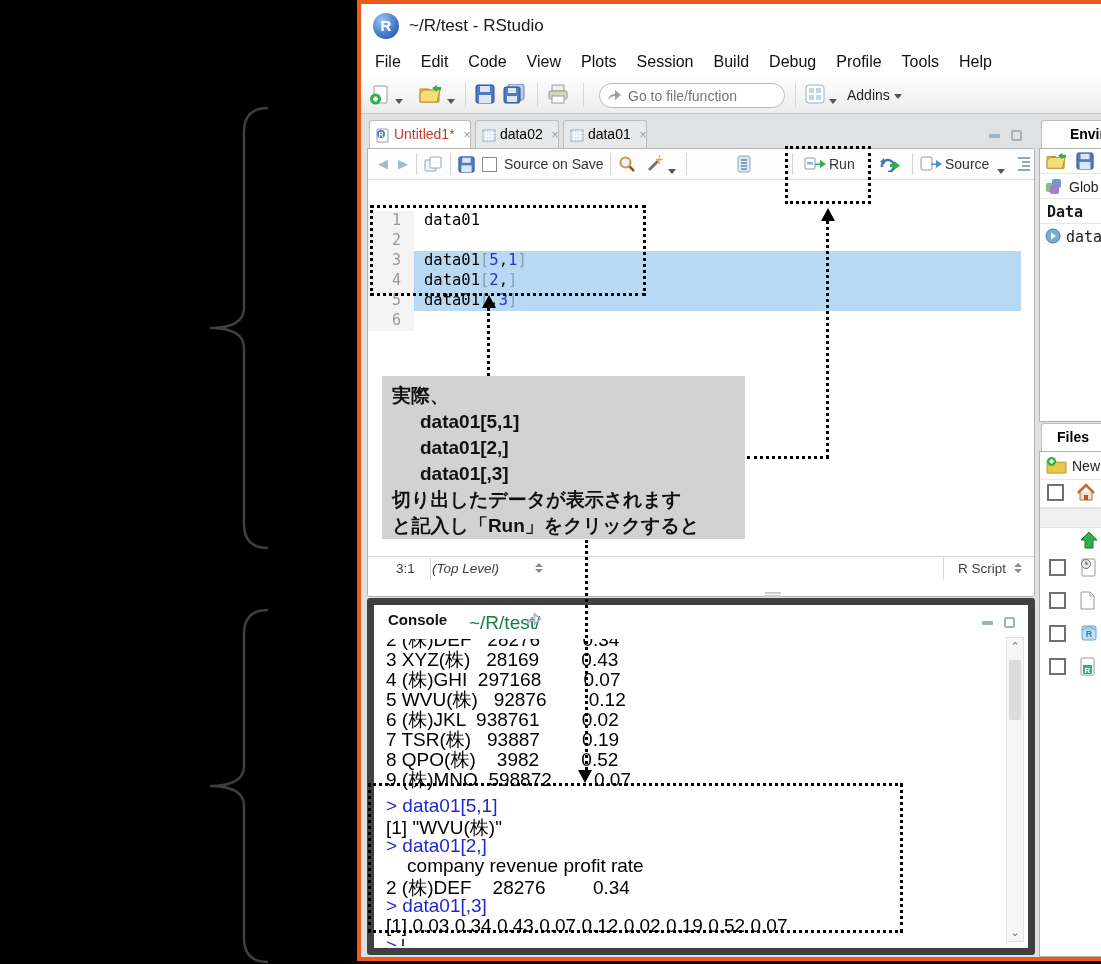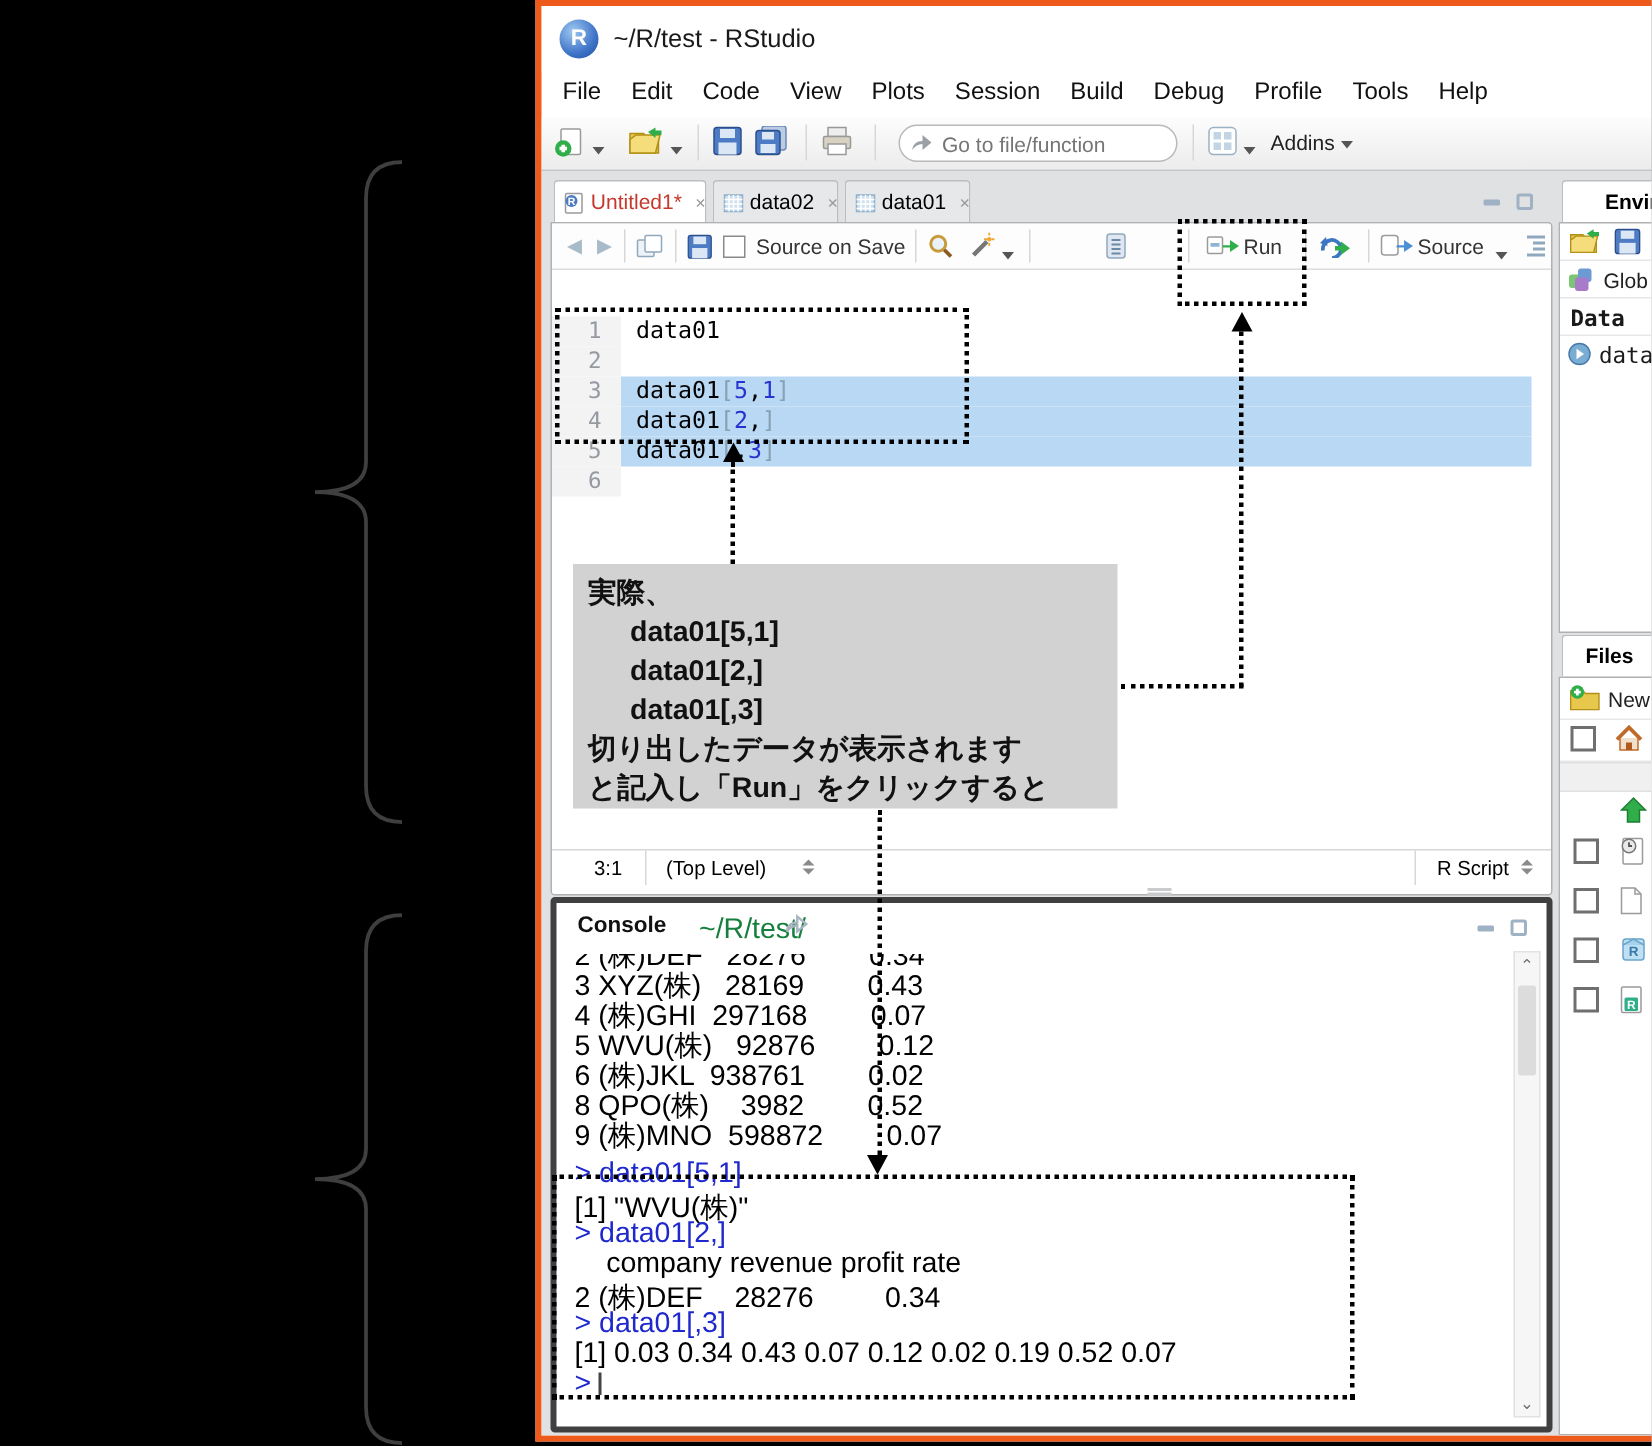--- a/index.html
+++ b/index.html
@@ -30,21 +30,21 @@
            border-right:4px solid transparent; border-top:5px solid #555; vertical-align:middle; }
   .goto { position:absolute; left:238px; top:5px; width:186px; height:25px; border:1px solid #b9b9bb;
           border-radius:13px; background:#fff; padding-left:28px; font-size:14px; color:#9a9a9a;
           font-family:"Liberation Sans",sans-serif; }
   .goto-arrow { position:absolute; left:246px; top:10px; }
   .addins { position:absolute; left:486px; top:9px; font-size:14px; color:#222; }
 
   .workspace { position:absolute; left:0; top:110px; right:0; bottom:0; background:#e0e1e3; }
 
   
-  .pane { position:absolute; background:#fff; border:4px solid #404040; border-radius:3px; }
+  .pane { position:absolute; background:#fff; border:7px solid #404040; border-radius:3px; }
   .ptabs { position:absolute; height:30px; left:0; right:0; top:0; }
   .ptab { position:absolute; top:2px; height:28px; background:#e7e8e9; border:1px solid #bcbdbf;
           border-bottom:none; border-radius:3px 3px 0 0; font-size:14px; padding:5px 6px 0 6px; white-space:nowrap; }
   .ptab.active { background:#fff;text-align:center; }
   .tclose { color:#9a9a9a; font-size:12px; margin-left:5px; }
   .minmax { position:absolute; top:8px; width:14px; height:12px; }
   .mm-bar { display:inline-block; width:11px; height:4px; background:#9fb2c3; border-radius:1px; vertical-align:middle; }
   .mm-box { display:inline-block; width:11px; height:11px; border:2px solid #9fb2c3; border-radius:2px; vertical-align:middle; }
 
   
@@ -56,22 +56,22 @@
   .chk { position:absolute; width:15px; height:15px; border:1px solid #8a8a8a; background:#fff; top:8px; }
   .nav { font-size:13px; color:#a9bac8; position:absolute; top:7px; }
 
   .editor { position:absolute; left:0; top:62px; right:13px; }
   .eline { display:flex; height:20px; font-family:"DejaVu Sans Mono", monospace; font-size:15.5px; }
   .gut { width:46px; background:#f3f3f4; color:#9599a0; text-align:right; padding-right:13px; font-size:15px; }
   .ecode { flex:1; padding-left:10px; white-space:pre; color:#000; }
   .eline.sel .ecode { background:#b9d8f3; }
   .tok-n { color:#2733d0; } .tok-b { color:#86a1b5; } .tok-p { color:#000; }
 
-  .edstatus { position:absolute; left:0; bottom:0; right:0; height:30px; background:#fff;
-              border-top:1px solid #d6d7d8; font-size:13.5px; color:#000000;padding-left:11px; }
+  .edstatus { position:absolute; left:0; bottom:0; right:0; height:40px; background:#fff;
+              border-top:1px solid #d6d7d8; font-size:13.5px; color:#404040;padding-left:11px; }
   .updown { display:inline-block; vertical-align:middle; margin-left:5px; }
   .updown i { display:block; width:0; height:0; border-left:4px solid transparent; border-right:4px solid transparent; }
   .updown .u { border-bottom:4px solid #8a8a8a; margin-bottom:2px; } .updown .d { border-top:4px solid #8a8a8a; }
 
   
   #console-pane { left:6px; top:594px; width:668px; height:357px; }
   .chead { position:absolute; left:0; top:0; right:0; height:28px; }
   .ctitle { position:absolute; left:14px; top:6px; font-size:15px; font-weight:bold; color:#111; }
   .cpath { position:absolute; left:95px; top:7px; font-size:19px; color:#15803d; }
   #console-output { position:absolute; left:12px; top:34px; right:28px; bottom:2px; overflow:hidden;
@@ -327,21 +327,21 @@
           </div>
           <div class="eline">
             <div class="gut">6</div>
             <div class="ecode"></div>
           </div>
         </div>
 
       <div class="edstatus">
         <span style="position:absolute; left:28px; top:4px;">3:1</span>
         <span class="sep" style="left:62px; top:0; height:23px;"></span>
-        <span style="position:absolute; left:76px; top:4px;"><span>(Top Level)</span></span>
+        <span style="position:absolute; left:64px; top:4px;font-style:italic;"><span>(Top Level)</span></span>
         <span class="updown" style="position:absolute; left:162px; top:6px;">
             <i class="u"></i>
             <i class="d"></i>
           </span>
         <span class="sep" style="right:90px; top:0; height:23px;"></span>
         <span style="position:absolute; right:28px; top:4px;"><span>R Script</span></span>
         <span class="updown" style="position:absolute; right:12px; top:6px;">
             <i class="u"></i>
             <i class="d"></i>
           </span>
@@ -362,20 +362,21 @@
         </span>
       <span class="minmax" style="right:32px"><span class="mm-bar"></span></span>
       <span class="minmax" style="right:10px"><span class="mm-box"></span></span>
     </div>
     <div id="console-output">
         <div class="cline out clip">2 (株)DEF   28276        0.34</div>
         <div class="cline out">3 XYZ(株)   28169        0.43</div>
         <div class="cline out">4 (株)GHI  297168        0.07</div>
         <div class="cline out">5 WVU(株)   92876        0.12</div>
         <div class="cline out">6 (株)JKL  938761        0.02</div>
+        <div class="cline out">7 TSR(株)   93887        0.19</div>
         <div class="cline out">8 QPO(株)    3982        0.52</div>
         <div class="cline out">9 (株)MNO  598872        0.07</div>
         <div class="cline in gap">&gt; data01[5,1]</div>
         <div class="cline out">[1] "WVU(株)"</div>
         <div class="cline in">&gt; data01[2,]</div>
         <div class="cline out">    company revenue profit rate</div>
         <div class="cline out">2 (株)DEF    28276         0.34</div>
         <div class="cline in">&gt; data01[,3]</div>
         <div class="cline out">[1] 0.03 0.34 0.43 0.07 0.12 0.02 0.19 0.52 0.07</div>
         <div class="cline in cursor">&gt; <span class="ccaret"></span></div>

